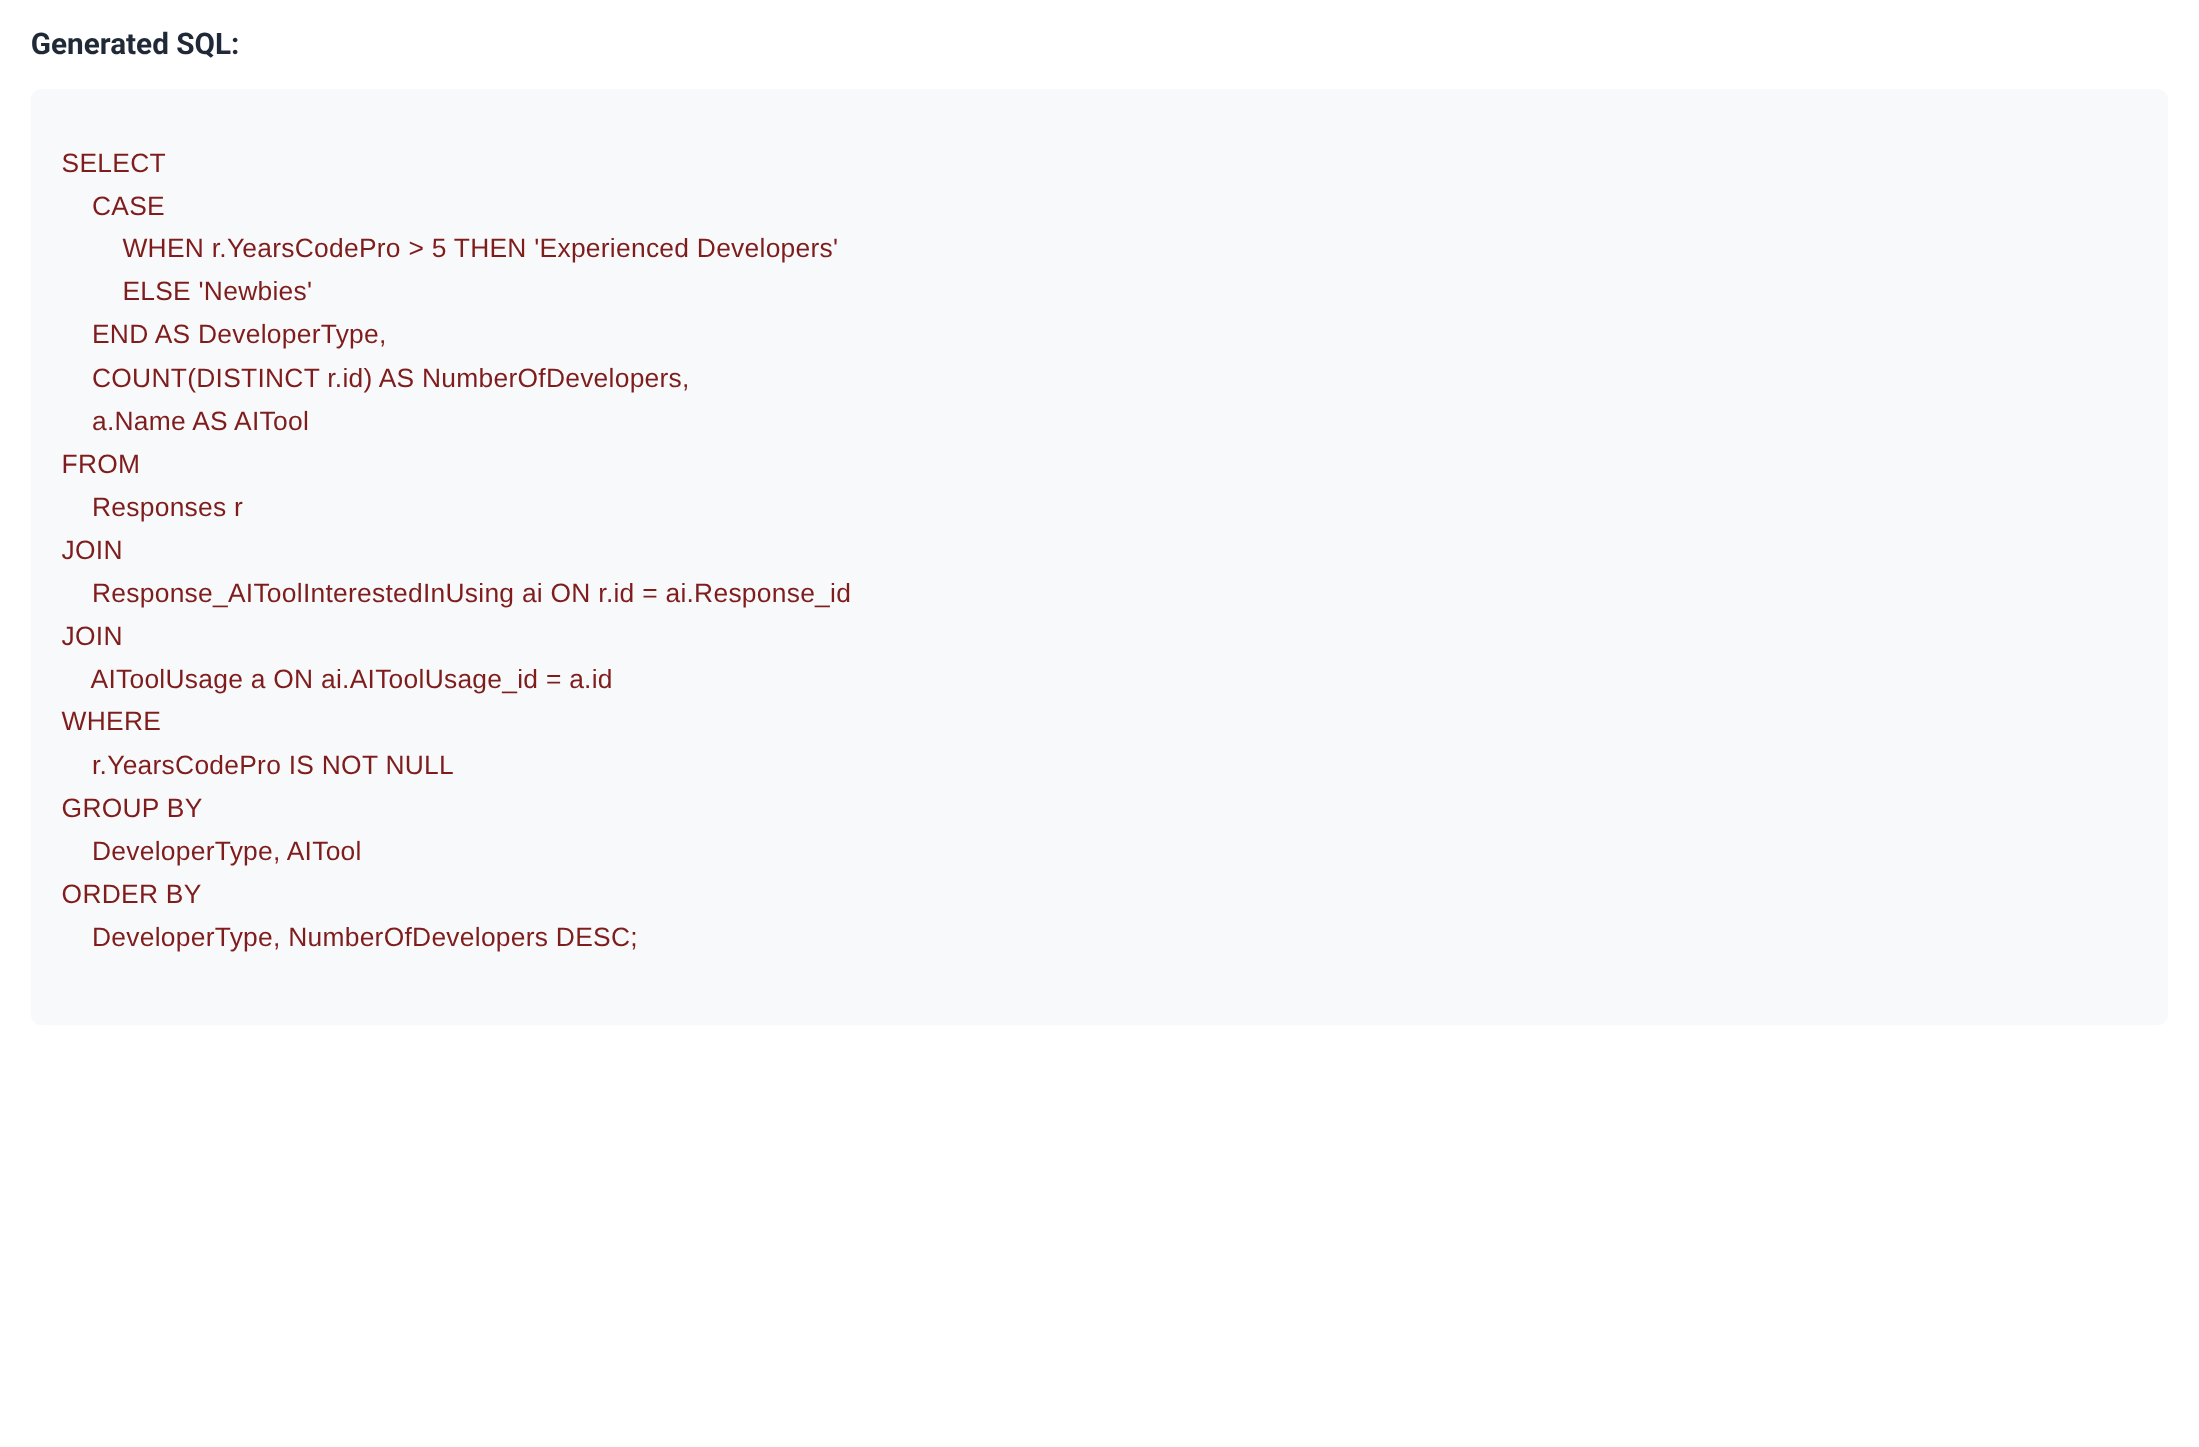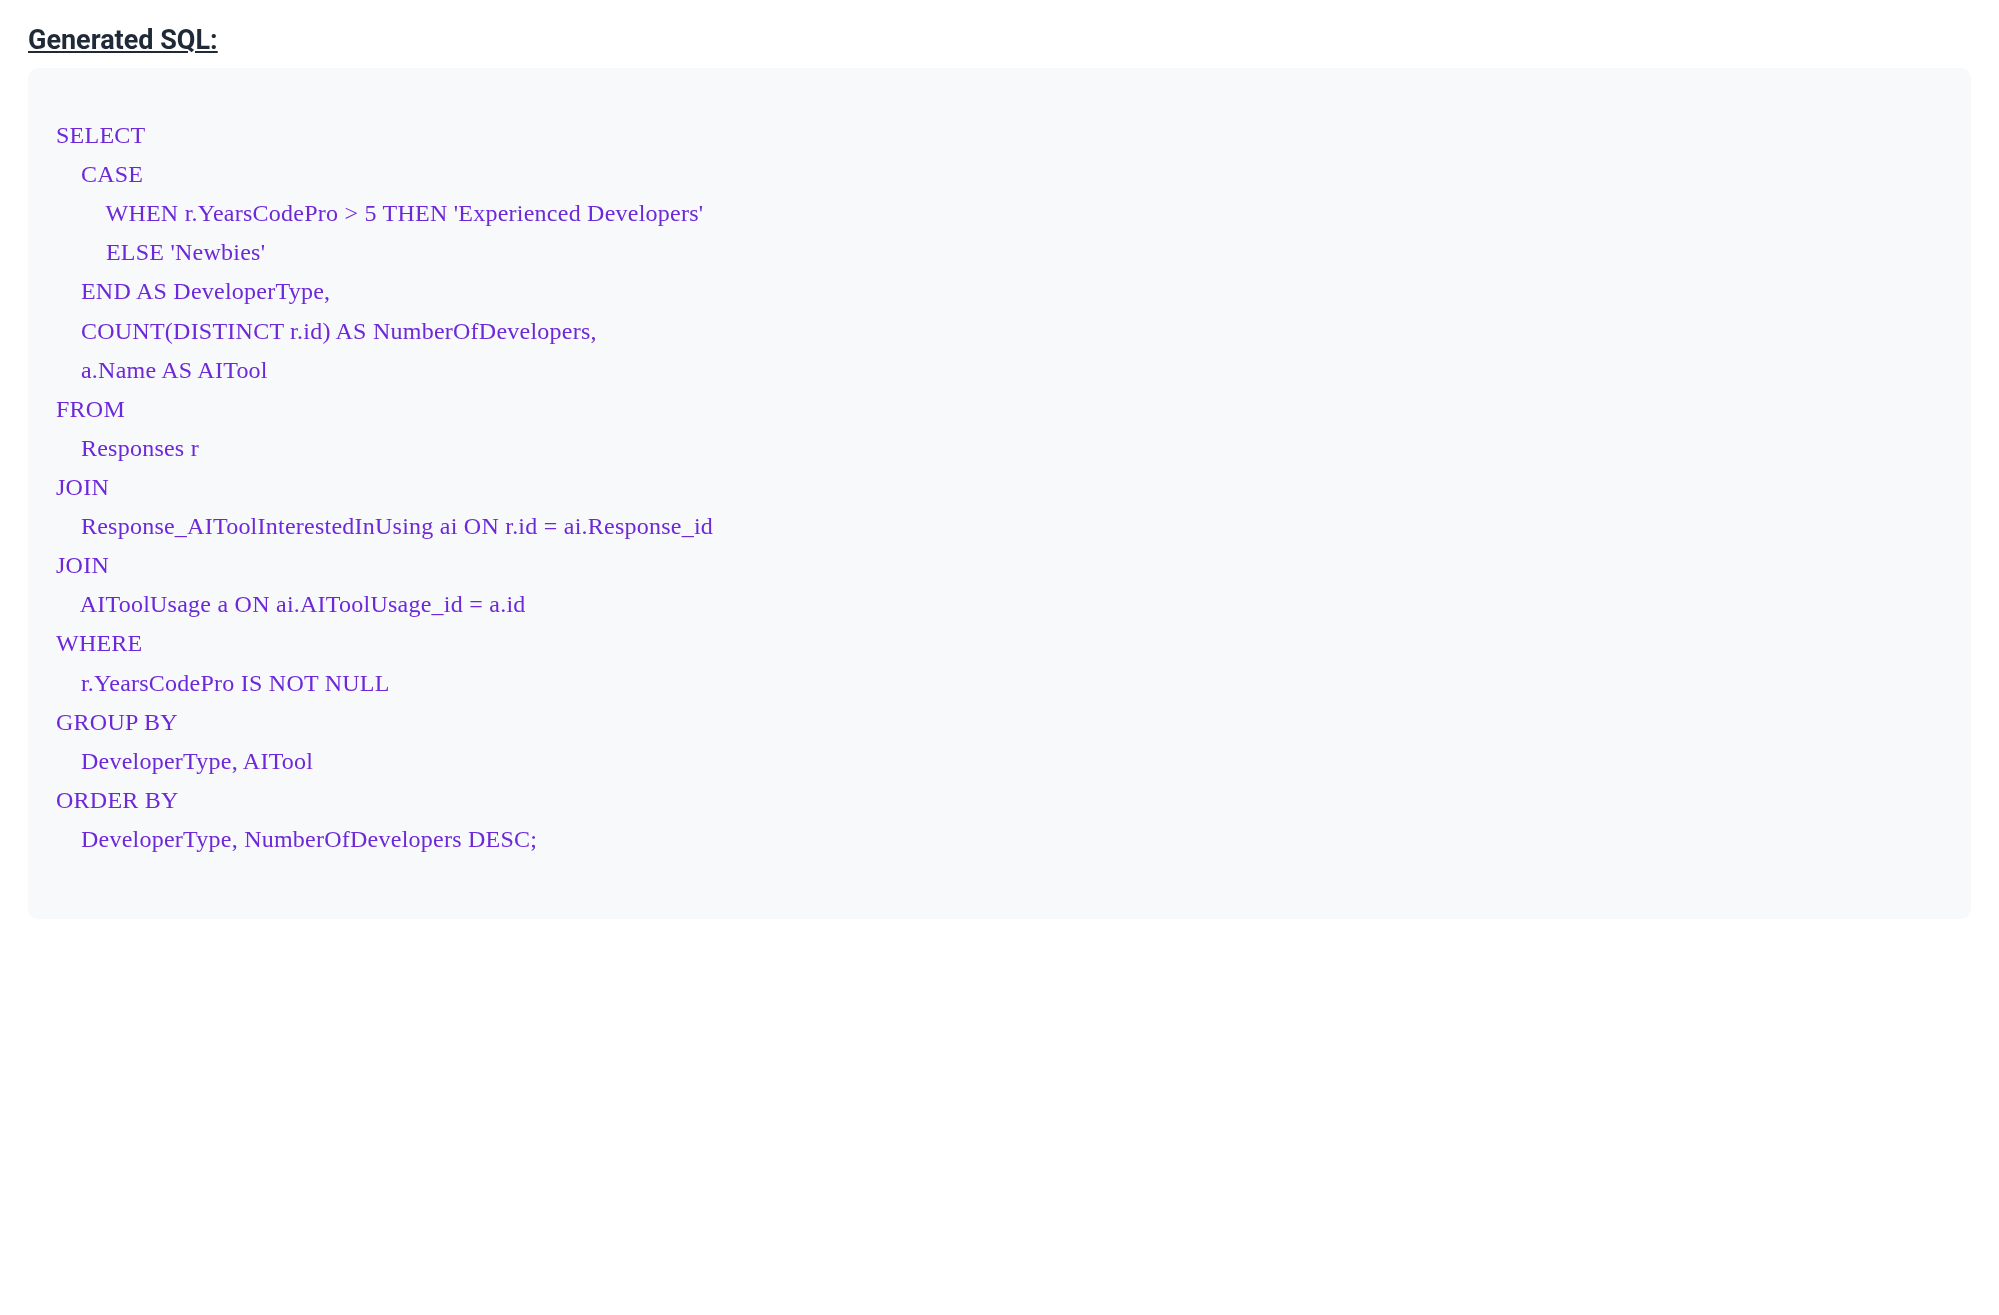--- a/index.html
+++ b/index.html
@@ -11,31 +11,30 @@
       font-family: -apple-system, BlinkMacSystemFont, "Segoe UI", Roboto, "Helvetica Neue", Arial, sans-serif;
       background: #ffffff;
       padding: 24px 28px;
       color: #1f2937;
       width: 1999px;
     }
     .heading {
       font-size: 27px;
       font-weight: 700;
       color: #1f2937;
-      margin-bottom: 12px;
-      text-decoration: underline;
+      margin-bottom: 25px;
     }
     .code-block {
       background: #f8f9fb;
       border-radius: 10px;
       padding: 48px 28px 60px 28px;
-      font-family: Liberation Serif, serif;
+      font-family: Liberation Sans, sans-serif;
       font-size: 24px;
       line-height: 1.63;
-      color: #6d28d9;
+      color: #7f1d1d;
       white-space: pre;
       overflow-x: auto;
       letter-spacing: 0.01em;
     }
   </style>
 </head>
 <body>
 
 <div class="heading">Generated SQL:</div>
 

